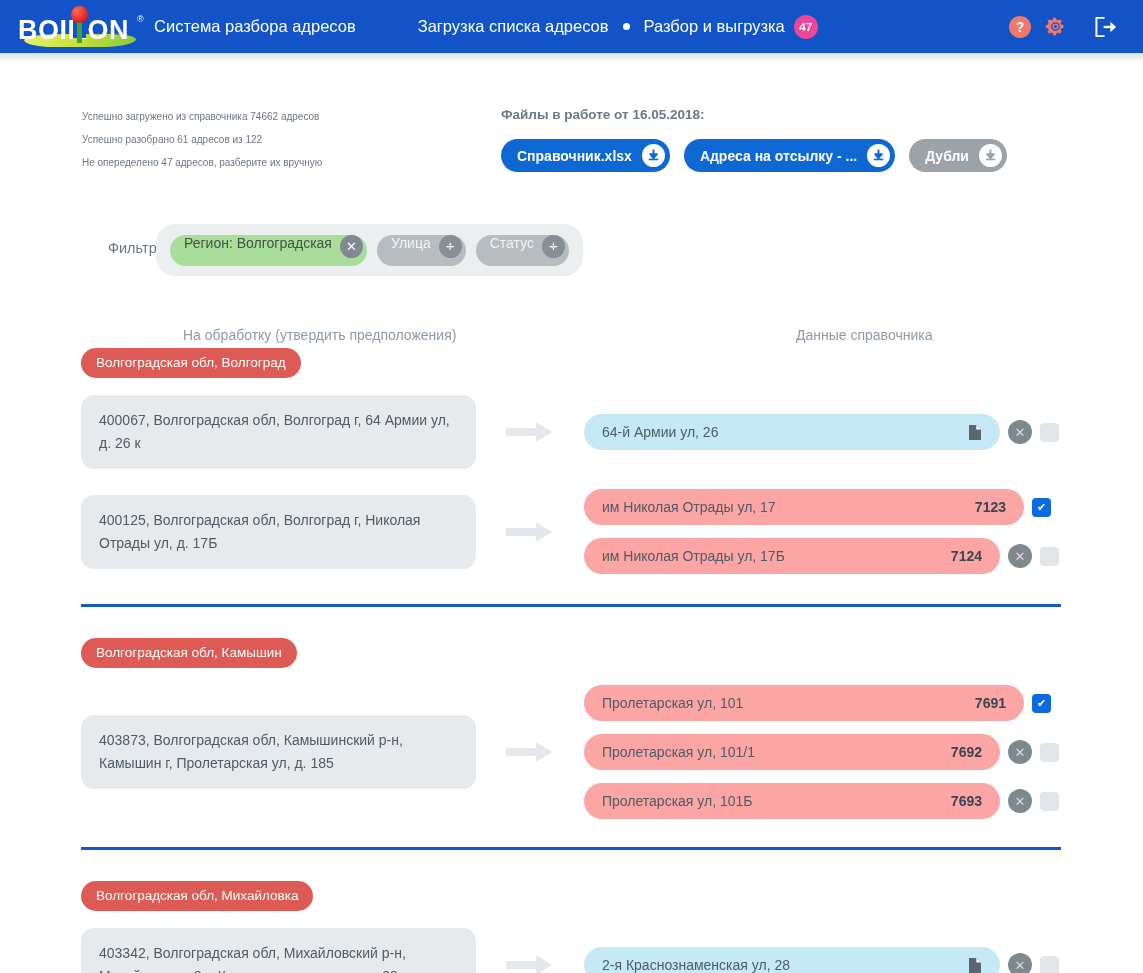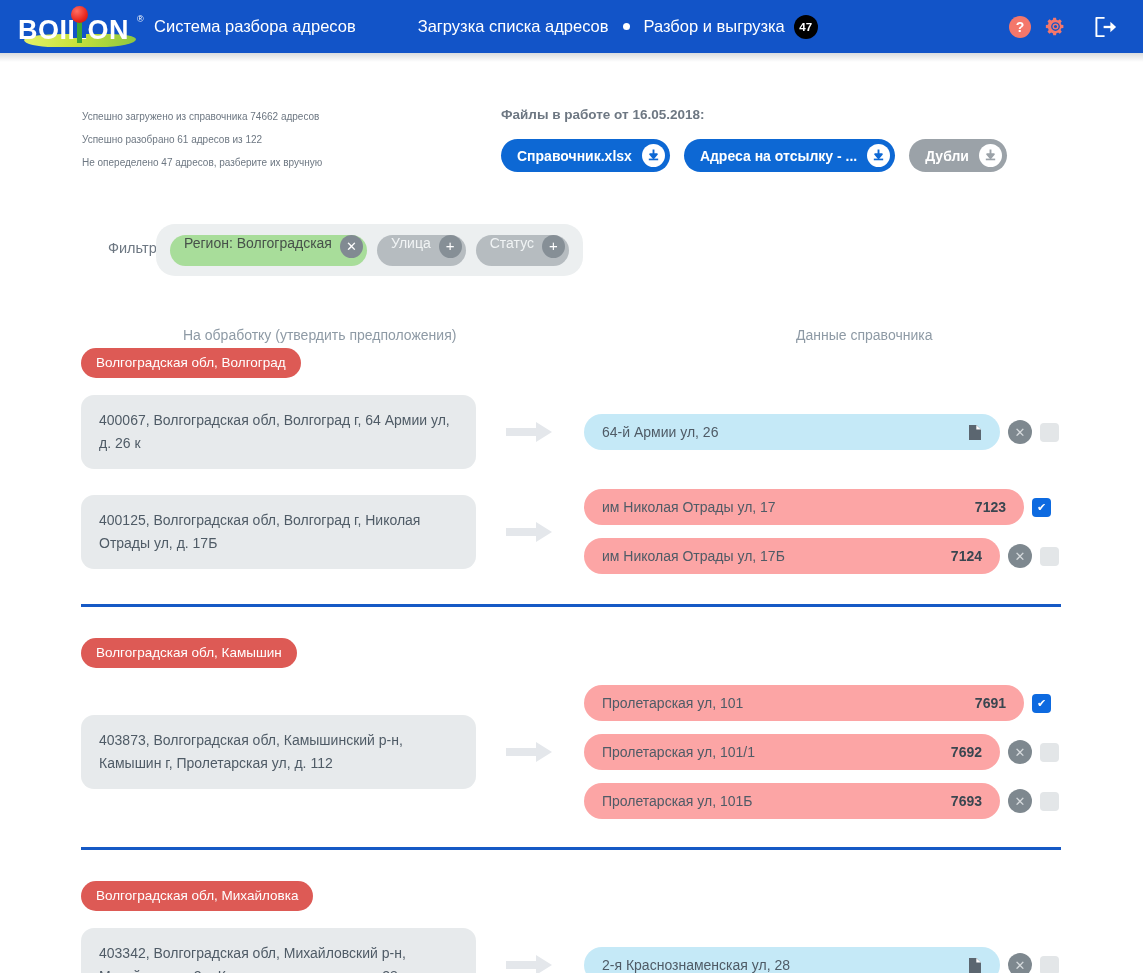--- a/index.html
+++ b/index.html
@@ -61,21 +61,21 @@
   }
   .nav-link {
     color: #ffffff; font-size: 16.5px; white-space: nowrap; cursor: pointer;
   }
   .nav-dot {
     width: 7px; height: 7px; border-radius: 50%; background: #ffffff;
     margin: 0 14px;
   }
   .nav-badge {
     margin-left: 9px; width: 24px; height: 24px; border-radius: 50%;
-    background: #000000; color: #ffffff;
+    background: #ec4899; color: #ffffff;
     font-size: 11.5px; font-weight: bold;
     display: flex; align-items: center; justify-content: center;
   }
   .topbar-actions {
     position: absolute; right: 24px; top: 0; height: 53px;
     display: flex; align-items: center; gap: 14px;
   }
   .icon-help {
     width: 22px; height: 22px; border-radius: 50%;
     background: #f4776b; color: #ffffff;
@@ -370,21 +370,21 @@
           </div>
         </div>
       </div>
     </div>
     <div class="group">
       <div class="group-sep" style="margin-top: 30px;"></div>
       <div style="margin-top: 31px;"><div class="city-badge">Волгоградская обл, Камышин</div></div>
       <div class="pairs">
         <div class="pair" style="margin-top: 17px;">
           <div class="left-cell">
-            <div class="left-card">403873, Волгоградская обл, Камышинский р-н, Камышин г, Пролетарская ул, д. 112</div>
+            <div class="left-card">403873, Волгоградская обл, Камышинский р-н, Камышин г, Пролетарская ул, д. 185</div>
           </div>
           <div class="arrow-cell">
             <svg width="48" height="24" viewBox="0 0 48 24">
               <path d="M0 8h30V2l16 10-16 10v-6H0z" fill="#e4e7eb"></path>
             </svg>
           </div>
           <div class="right-cell">
             <div class="right-row">
               <div class="addr-pill gray w-long">
                 <span class="addr-name">Пролетарская ул, 101</span>

